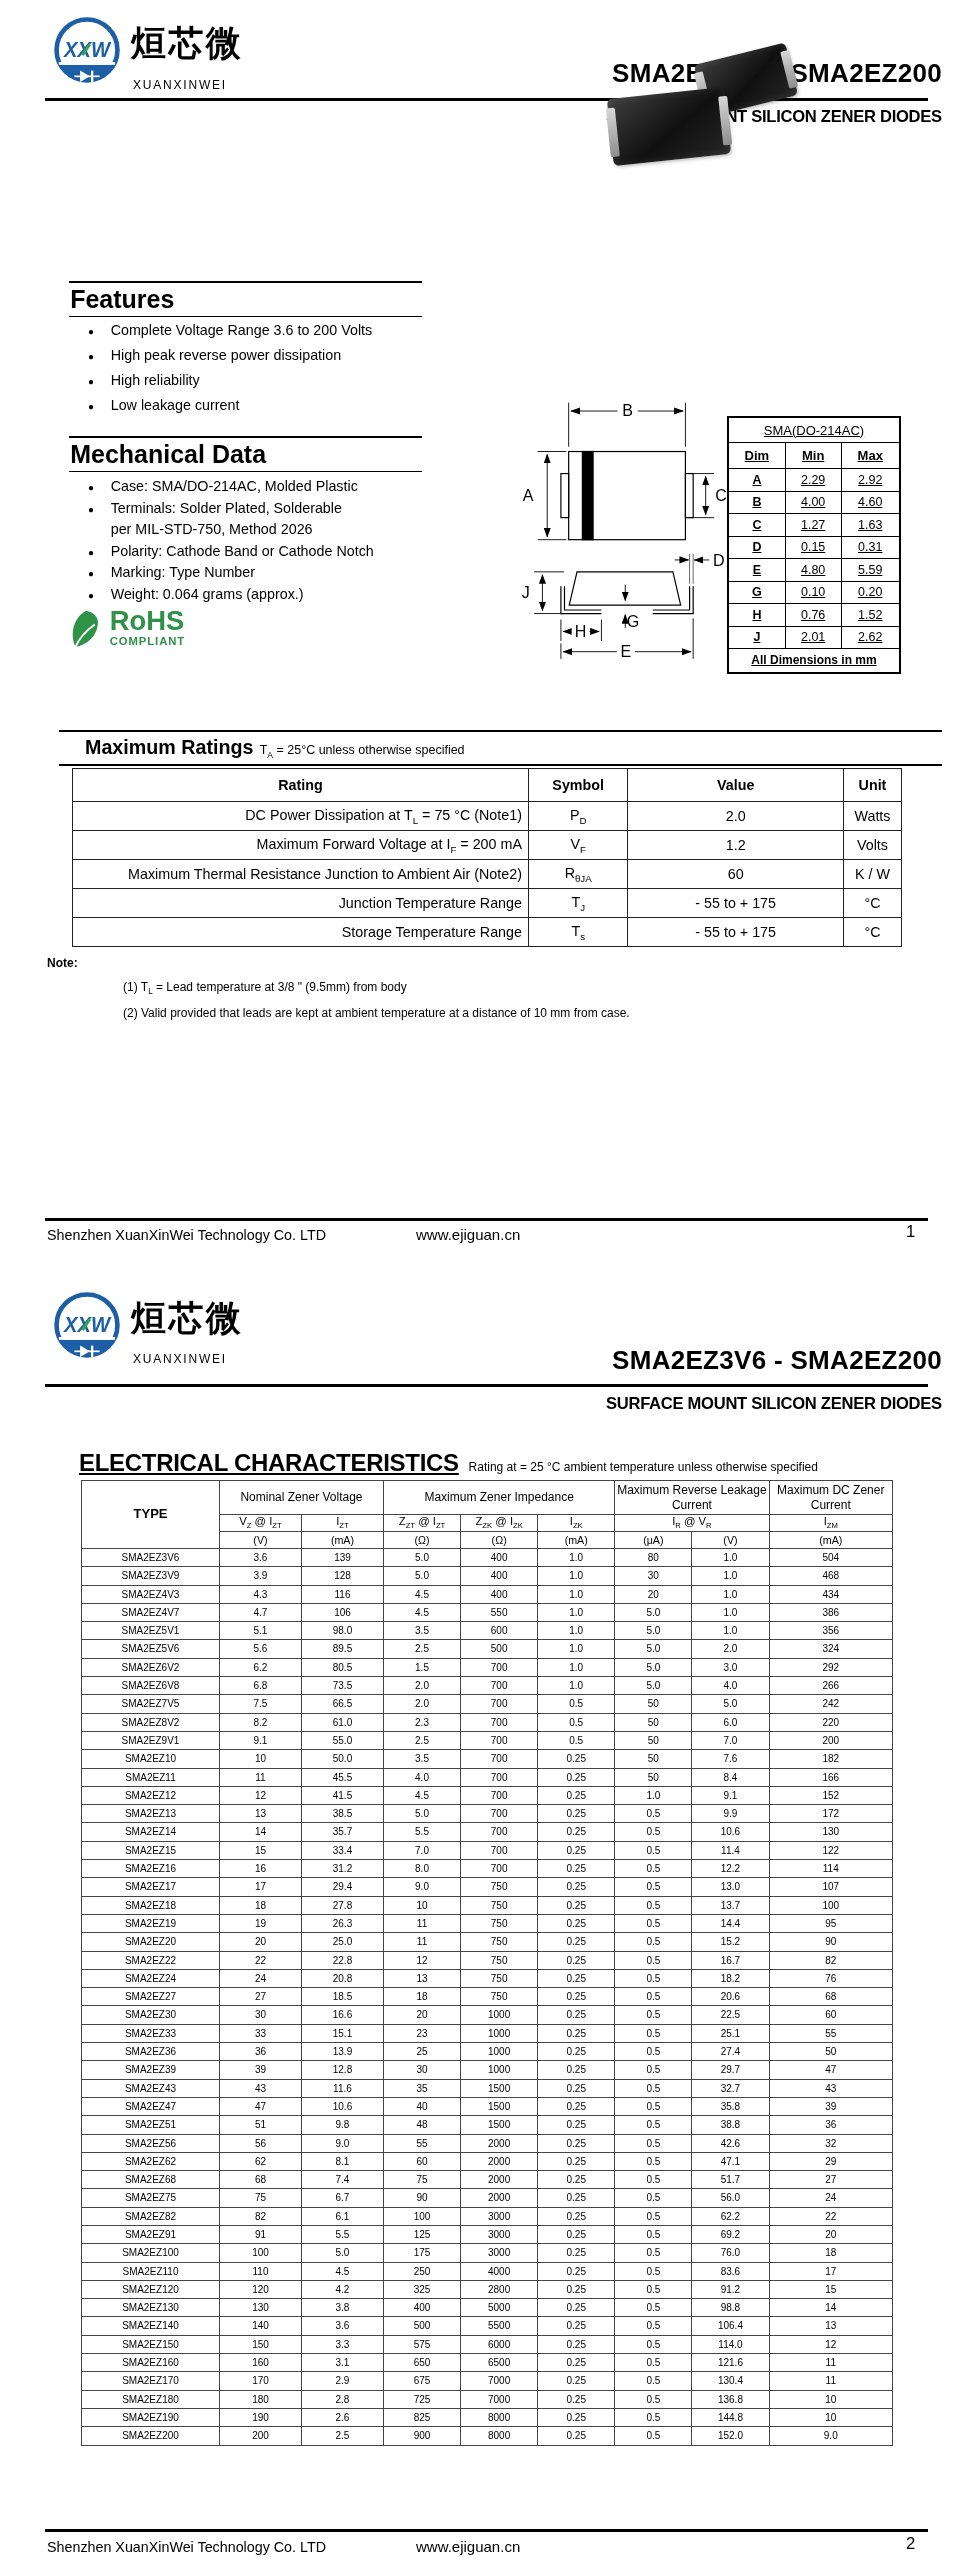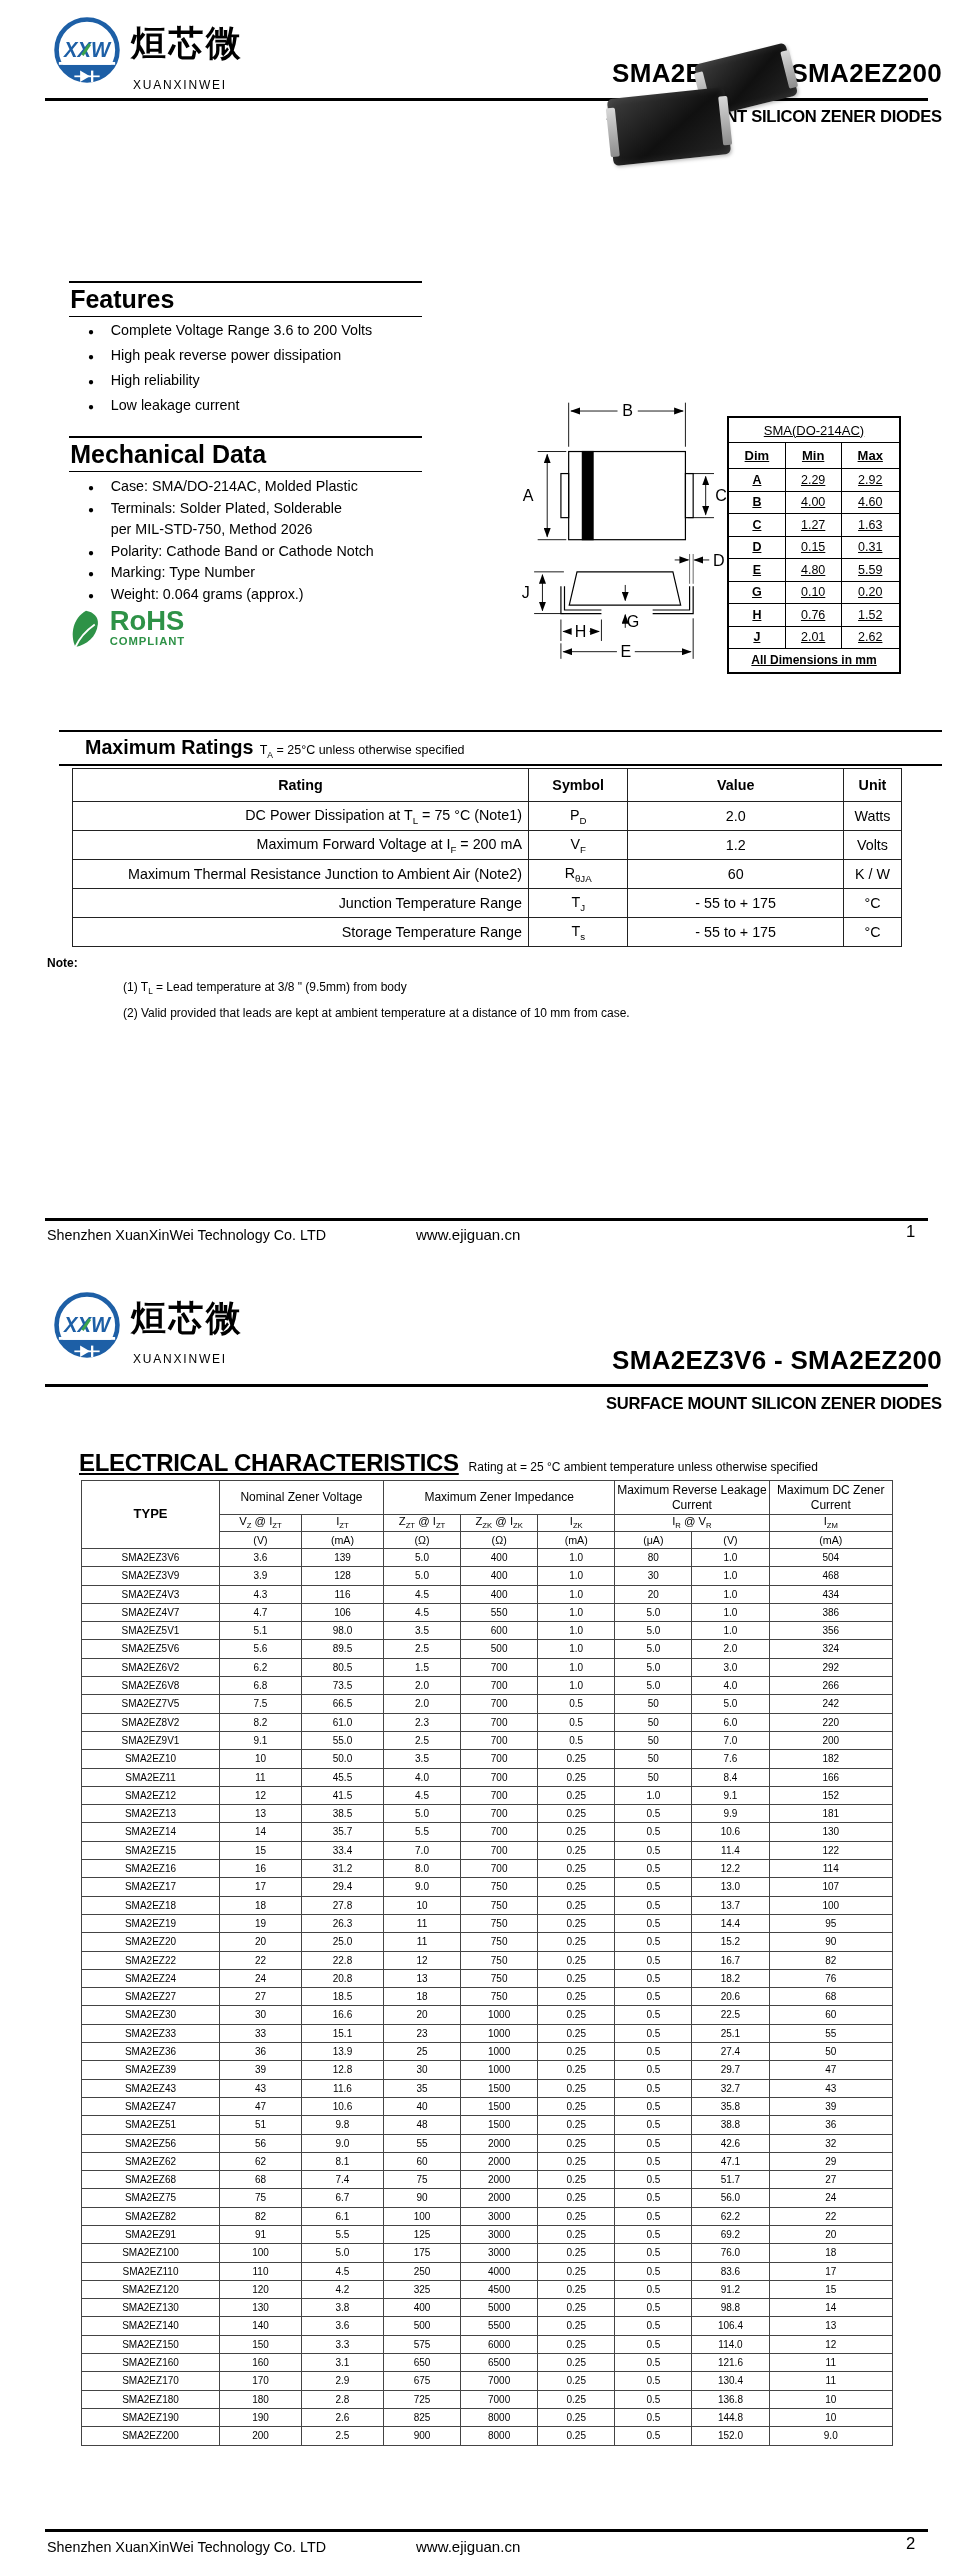--- a/index.html
+++ b/index.html
@@ -606,21 +606,21 @@
         </tr>
         <tr>
           <td>SMA2EZ13</td>
           <td>13</td>
           <td>38.5</td>
           <td>5.0</td>
           <td>700</td>
           <td>0.25</td>
           <td>0.5</td>
           <td>9.9</td>
-          <td>181</td>
+          <td>172</td>
         </tr>
         <tr>
           <td>SMA2EZ14</td>
           <td>14</td>
           <td>35.7</td>
           <td>5.5</td>
           <td>700</td>
           <td>0.25</td>
           <td>0.5</td>
           <td>10.6</td>
@@ -888,21 +888,21 @@
           <td>0.25</td>
           <td>0.5</td>
           <td>83.6</td>
           <td>17</td>
         </tr>
         <tr>
           <td>SMA2EZ120</td>
           <td>120</td>
           <td>4.2</td>
           <td>325</td>
-          <td>4500</td>
+          <td>2800</td>
           <td>0.25</td>
           <td>0.5</td>
           <td>91.2</td>
           <td>15</td>
         </tr>
         <tr>
           <td>SMA2EZ130</td>
           <td>130</td>
           <td>3.8</td>
           <td>400</td>

